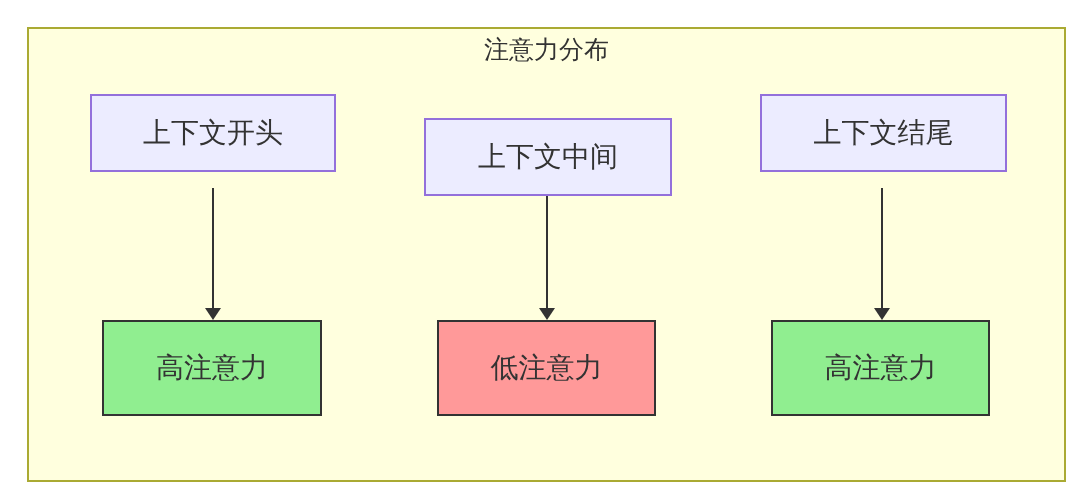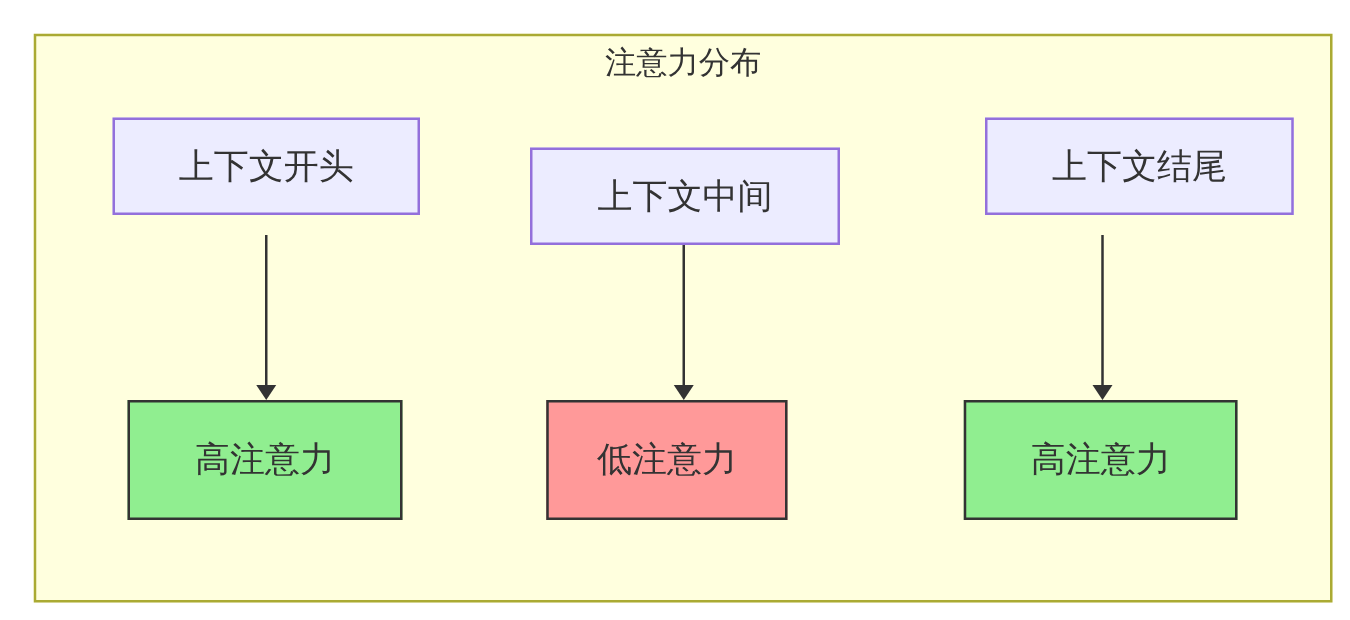--- a/index.html
+++ b/index.html
@@ -53,23 +53,23 @@
     border: 2px solid #9370db;
     background: #ececff;
   }
   .node-bottom {
     top: 291px;
     height: 96px;
     border: 2px solid #0369a1;
   }
   #node-top-0 { left: 61px;  width: 246px; }
   #node-top-1 { left: 395px; width: 248px; }
-  #node-top-2 { left: 759px; width: 247px; }
+  #node-top-2 { left: 731px; width: 247px; }
   #node-bottom-0 { left: 73px;  width: 220px; }
-  #node-bottom-1 { left: 408px; width: 193px; }
+  #node-bottom-1 { left: 408px; width: 219px; }
   #node-bottom-2 { left: 742px; width: 219px; }
   .edges-layer {
     position: absolute;
     left: 0;
     top: 0;
     width: 1035px;
     height: 451px;
     pointer-events: none;
   }
   .edge-line {

